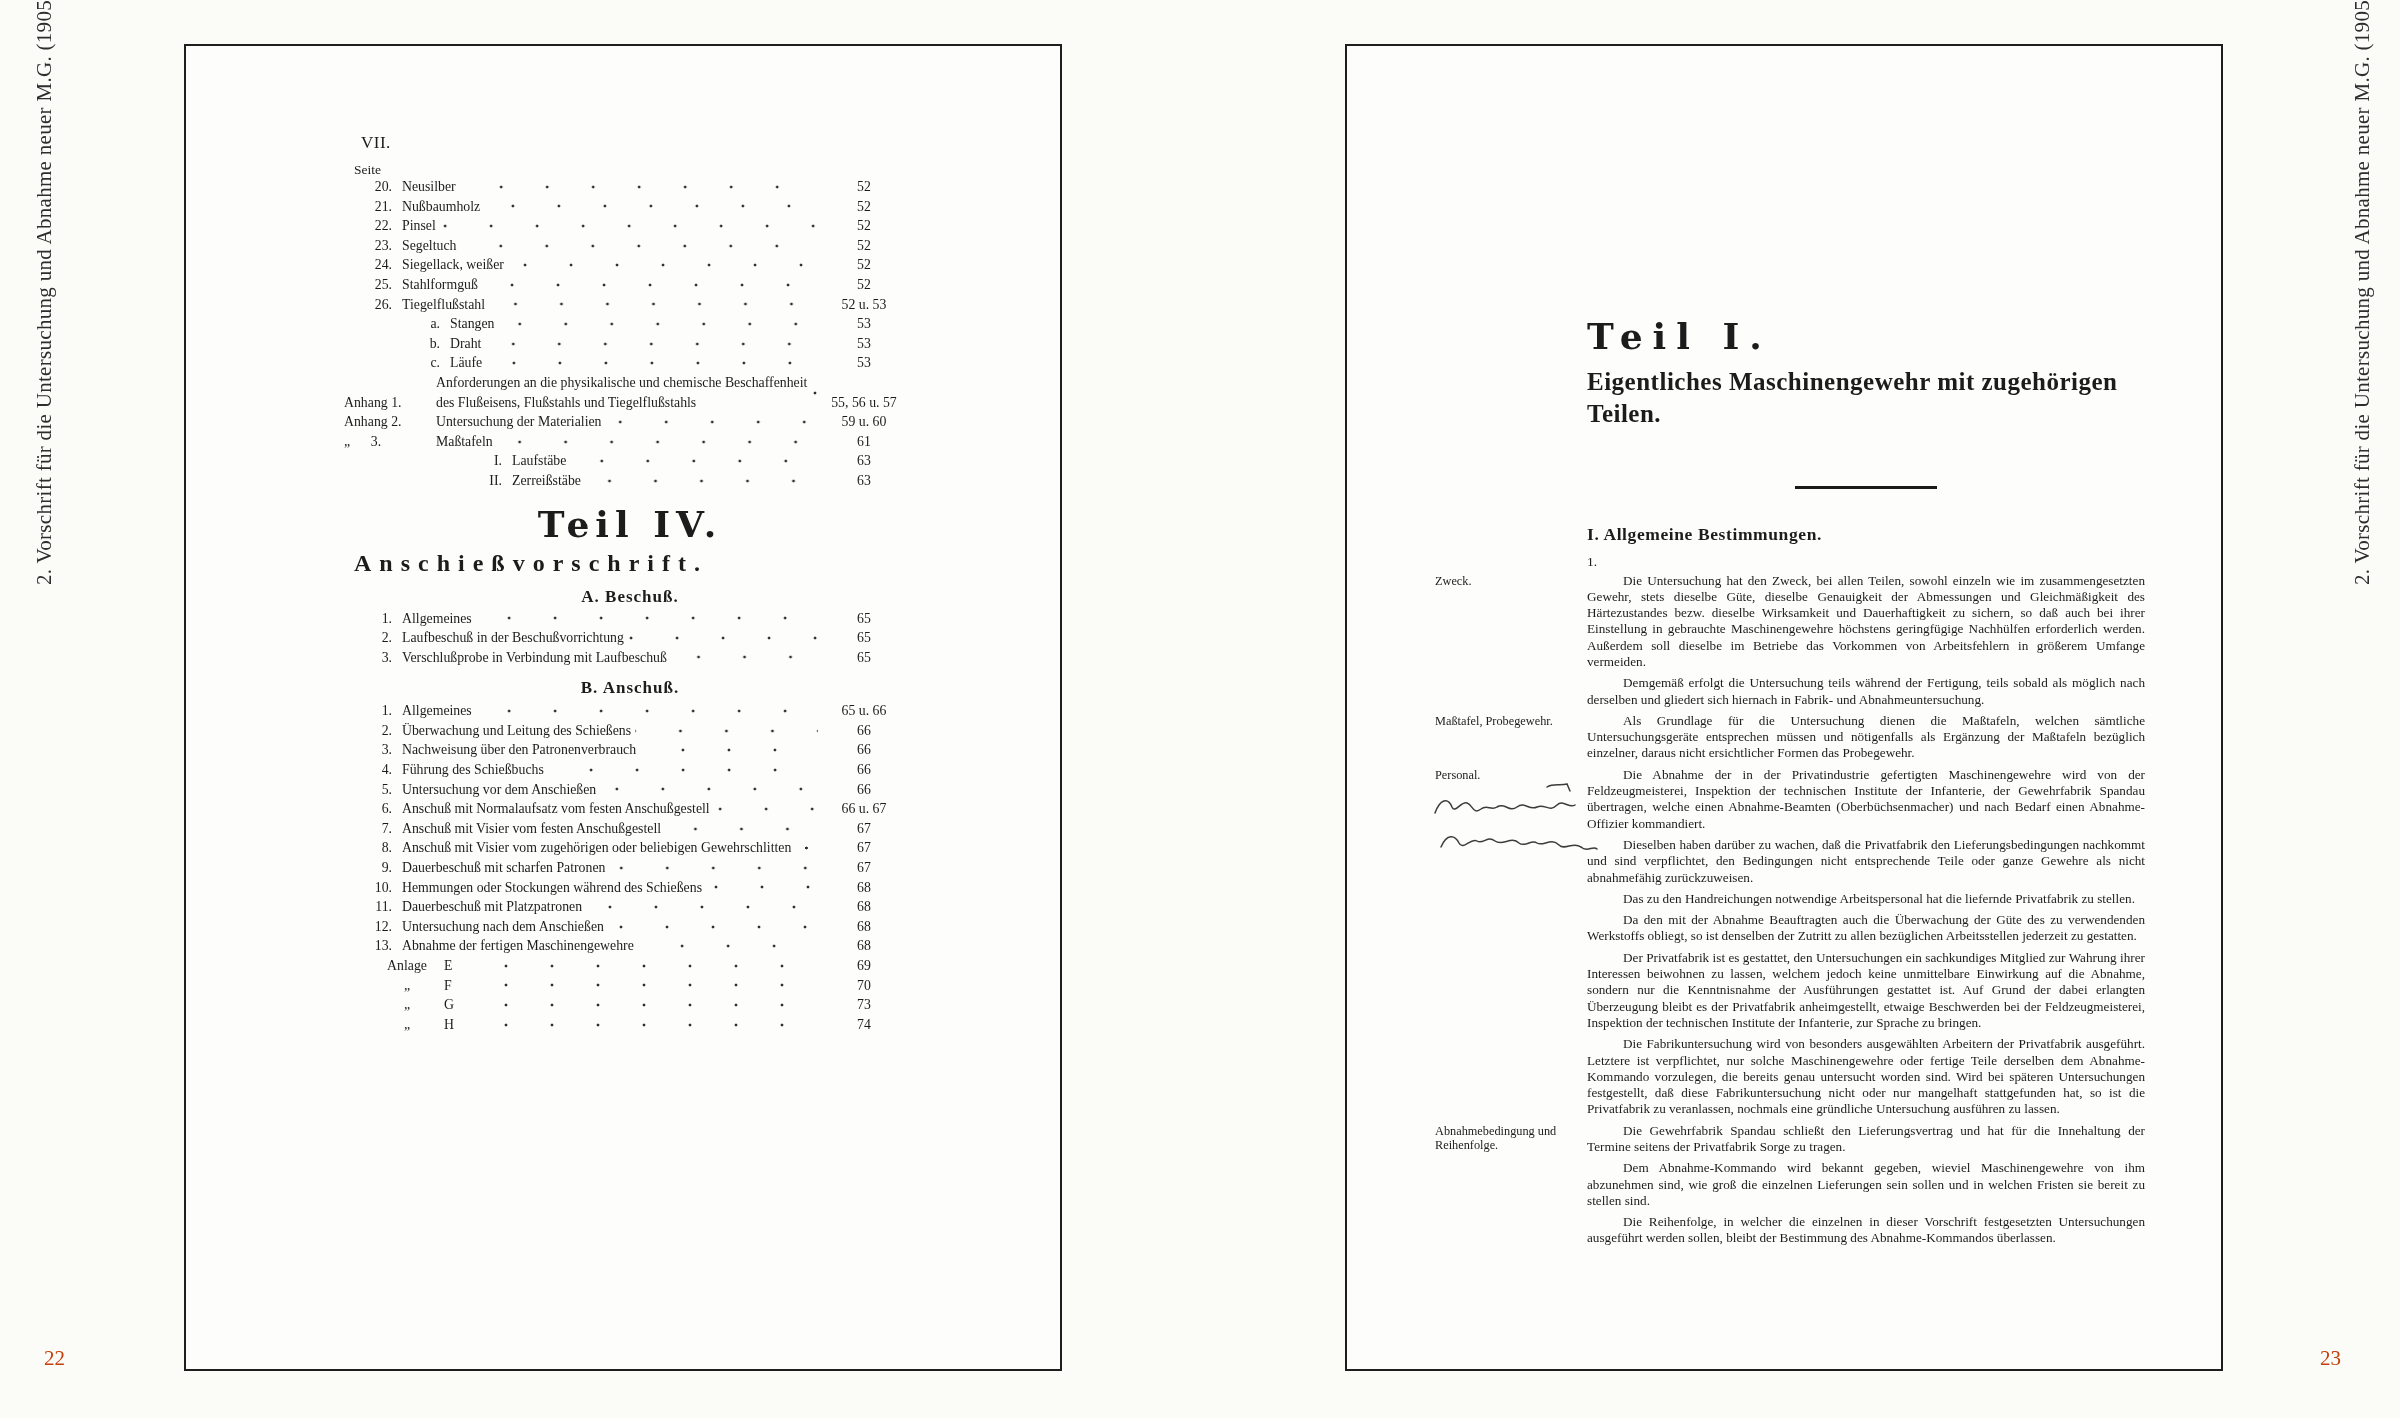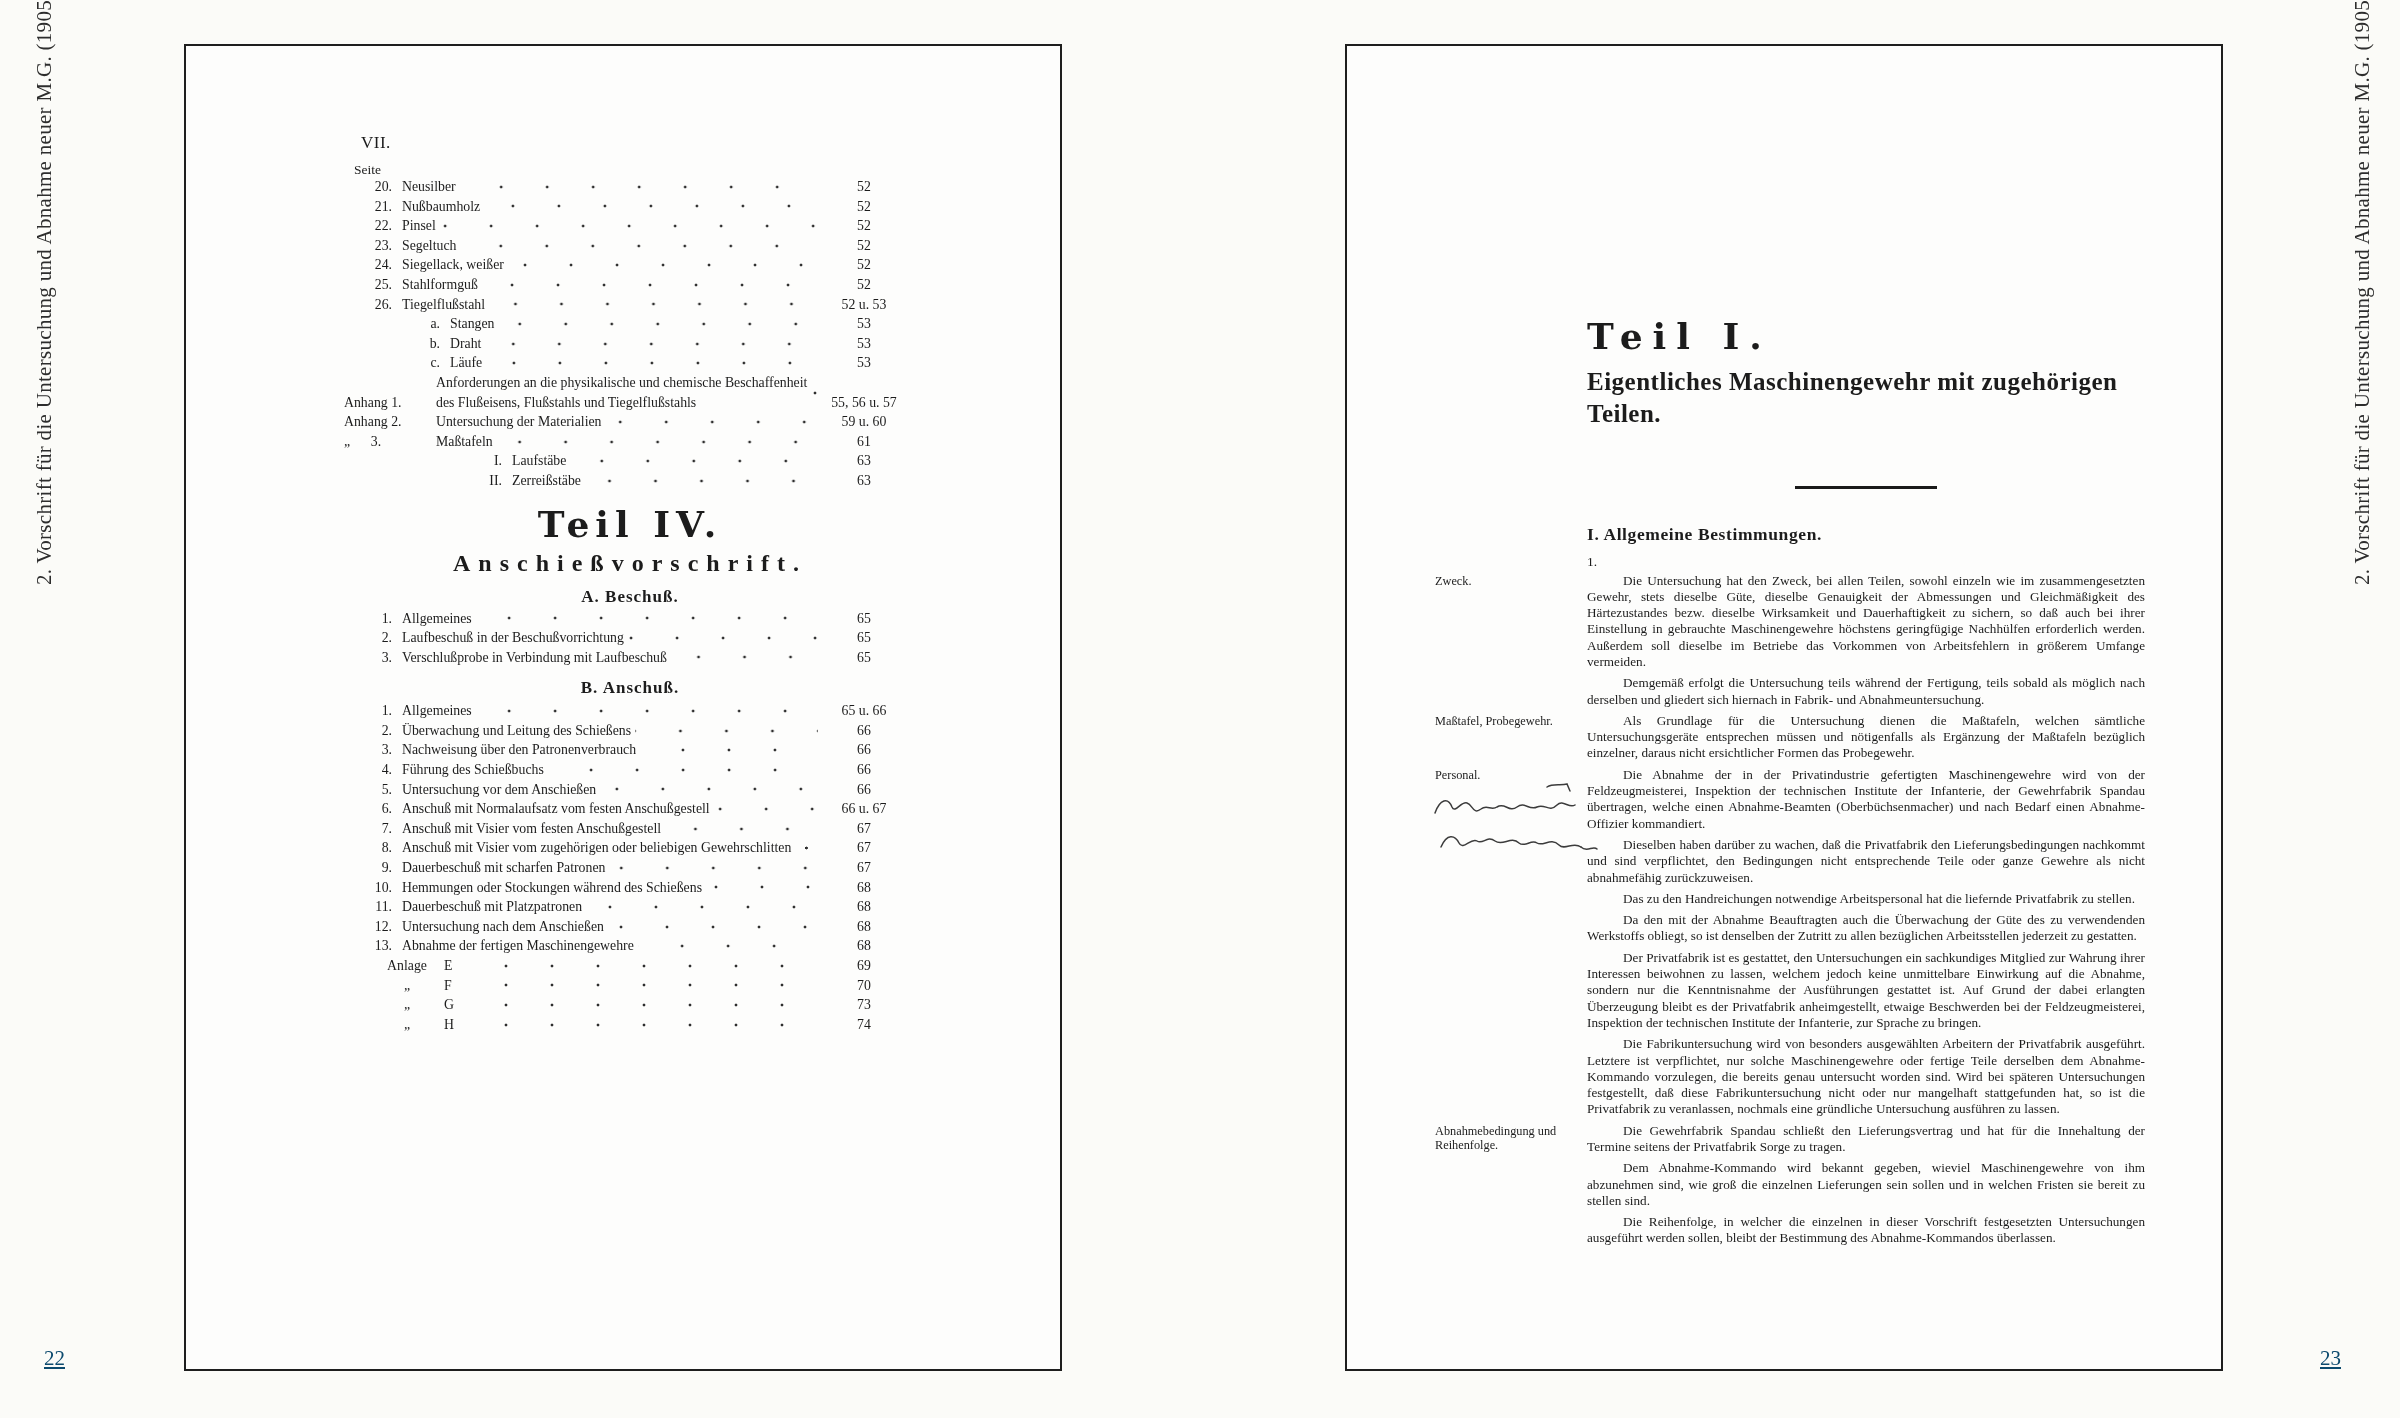--- a/index.html
+++ b/index.html
@@ -6,21 +6,21 @@
   .canvas{position:relative;width:2400px;height:1418px;background:#fbfbf8;overflow:hidden;
           font-family:"Liberation Serif","DejaVu Serif",serif;color:#1c1c1c;}
 
   
   .edge-text{position:absolute;white-space:nowrap;font-size:21px;color:#2d2d2d;
              transform:rotate(-90deg);transform-origin:0 0;letter-spacing:.3px;}
   .edge-text.left{left:32px;top:585px;}
   .edge-text.right{left:2350px;top:585px;}
 
   
-  .folio{position:absolute;font-size:21px;color:#0c4a6e;text-decoration:underline;}
+  .folio{position:absolute;font-size:21px;color:#c2410c;}
   .folio.left{left:44px;top:1346px;}
   .folio.right{left:2320px;top:1346px;text-align:center;}
 
   
   .page{position:absolute;top:44px;width:878px;height:1327px;background:#fdfdfc;
         border:2px solid #1e1e1e;box-sizing:border-box;}
   .page.lp{left:184px;}
   .page.rp{left:1345px;}
 
   
@@ -37,21 +37,21 @@
   .sub .num{width:86px;}
   .romanitems .num{width:148px;}
   .anhang .row{align-items:flex-end;}
   .anhang .num{width:82px;text-align:left;margin-left:-10px;}
   .anhang .lbl{white-space:normal;max-width:382px;}
   .anlage .row{margin-left:28px;}
   .anlage .num{width:50px;text-align:center;}
   .anlage .lbl{margin-left:12px;width:22px;flex:none;}
   .h-teil4{margin-top:14px;text-align:center;font-size:36px;line-height:38px;font-weight:bold;
            letter-spacing:6px;font-family:"DejaVu Serif",serif;}
-  .h-ansch{margin-top:4px;text-align:center;font-size:24px;line-height:32px;font-weight:bold;letter-spacing:8px;}
+  .h-ansch{margin-top:4px;text-align:left;font-size:24px;line-height:32px;font-weight:bold;letter-spacing:8px;}
   .h-sect{margin-top:9px;margin-bottom:3px;text-align:center;font-size:17px;line-height:18px;font-weight:bold;letter-spacing:1px;}
   .h-sect.b{margin-top:12px;margin-bottom:4px;}
 
   
   .rp-wrap{position:absolute;left:88px;top:270px;width:716px;}
   .head-block{margin-left:152px;width:558px;text-align:left;}
   .h-teil1{font-size:36px;line-height:40px;font-weight:bold;letter-spacing:10px;
            font-family:"DejaVu Serif",serif;}
   .h-sub{margin-top:10px;font-size:25px;line-height:32px;font-weight:bold;letter-spacing:.5px;}
   .rule{width:142px;height:2.5px;background:#1a1a1a;margin:56px auto 0;}

